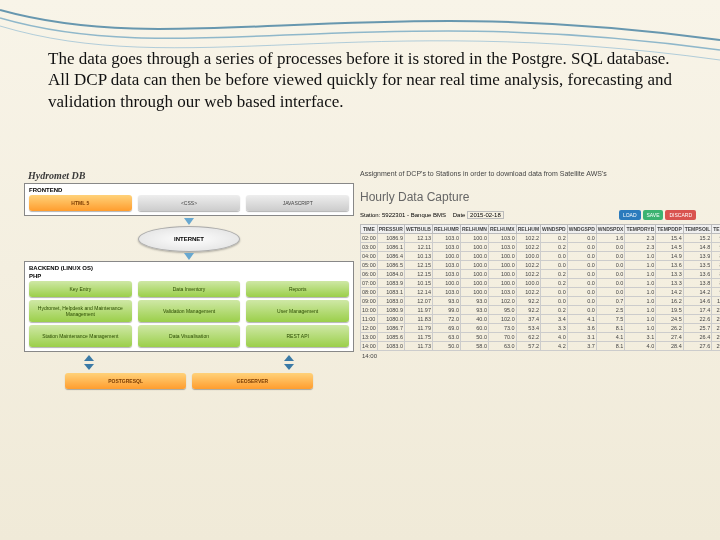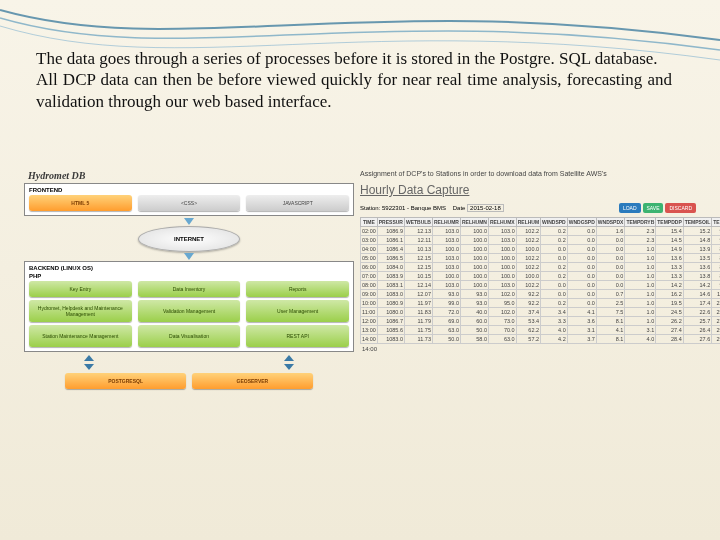--- a/index.html
+++ b/index.html
@@ -12,21 +12,21 @@
     overflow: hidden;
   }
   .wave {
     position: absolute;
     top: 0; left: 0; width: 720px; height: 80px;
     pointer-events: none;
   }
   .content-text {
     position: absolute;
     top: 48px;
-    left: 36px;
+    left: 48px;
     right: 48px;
     font-size: 17px;
     line-height: 1.25;
     color: #111;
     text-align: justify;
   }
   .figures {
     position: absolute;
     top: 170px;
     left: 24px;
@@ -111,22 +111,21 @@
     font-size: 7px;
     color: #444;
     margin: 0 0 3px 0;
   }
   .capture {
     font-family: Arial, sans-serif;
   }
   .capture-title {
     font-size: 12px;
     color: #666;
-    margin: 6px 0 6px 0;
-    text-decoration: underline;
+    margin: 13px 0 6px 0;
   }
   .capture-toolbar {
     display:flex; justify-content:space-between; align-items:center;
     font-size: 6px;
     margin-bottom: 4px;
   }
   .btns { display:flex; gap:2px; }
   .btn { padding: 2px 4px; border-radius:2px; color:#fff; font-size:5px;}
   .btn.blue{background:#2b7bbd;}
   .btn.green{background:#3cb371;}

